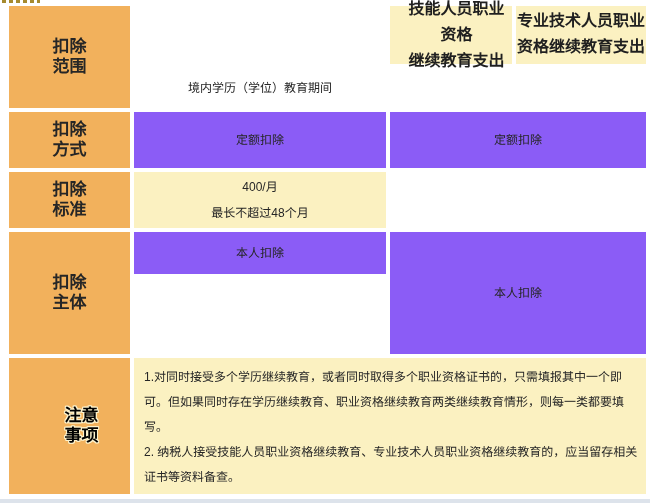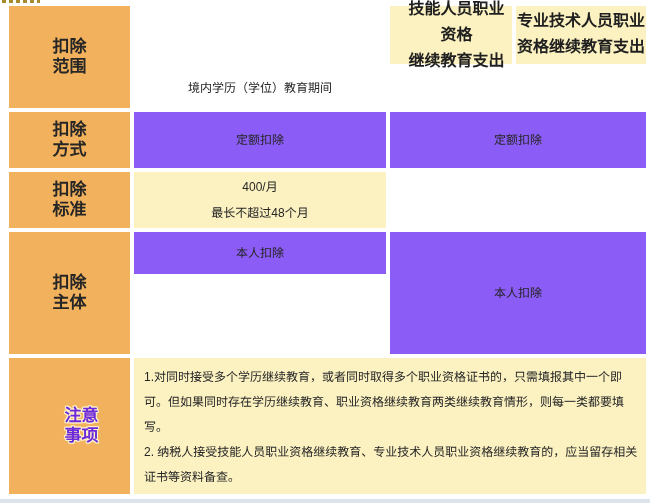--- a/index.html
+++ b/index.html
@@ -26,21 +26,21 @@
     text-align:center;font-size:12px;line-height:26px;
   }
   .pre{white-space:pre-line;}
   .orange{background:#f2b15c;}
   .yellow{background:#fbf1c1;}
   .gray{background:#8b5cf6;}
   .white{background:#ffffff;}
   .rowlabel{font-weight:700;font-size:17px;line-height:20px;color:#262626;}
   .hdr{font-weight:700;font-size:16px;line-height:26px;color:#1f1f1f;}
   .notes-label{
-    color:#6d28d9;
+    color:#000000;
     text-shadow:
       -1px -1px 0 #fdf3cd, 1px -1px 0 #fdf3cd,
       -1px  1px 0 #fdf3cd, 1px  1px 0 #fdf3cd,
       -1px  0   0 #fdf3cd, 1px  0   0 #fdf3cd,
        0   -1px 0 #fdf3cd, 0    1px 0 #fdf3cd;
     padding-left: 24px;
   }
   .notes-body{
     justify-content:flex-start;align-items:flex-start;
     text-align:left;line-height:25px;padding:7px 8px 0 10px;

